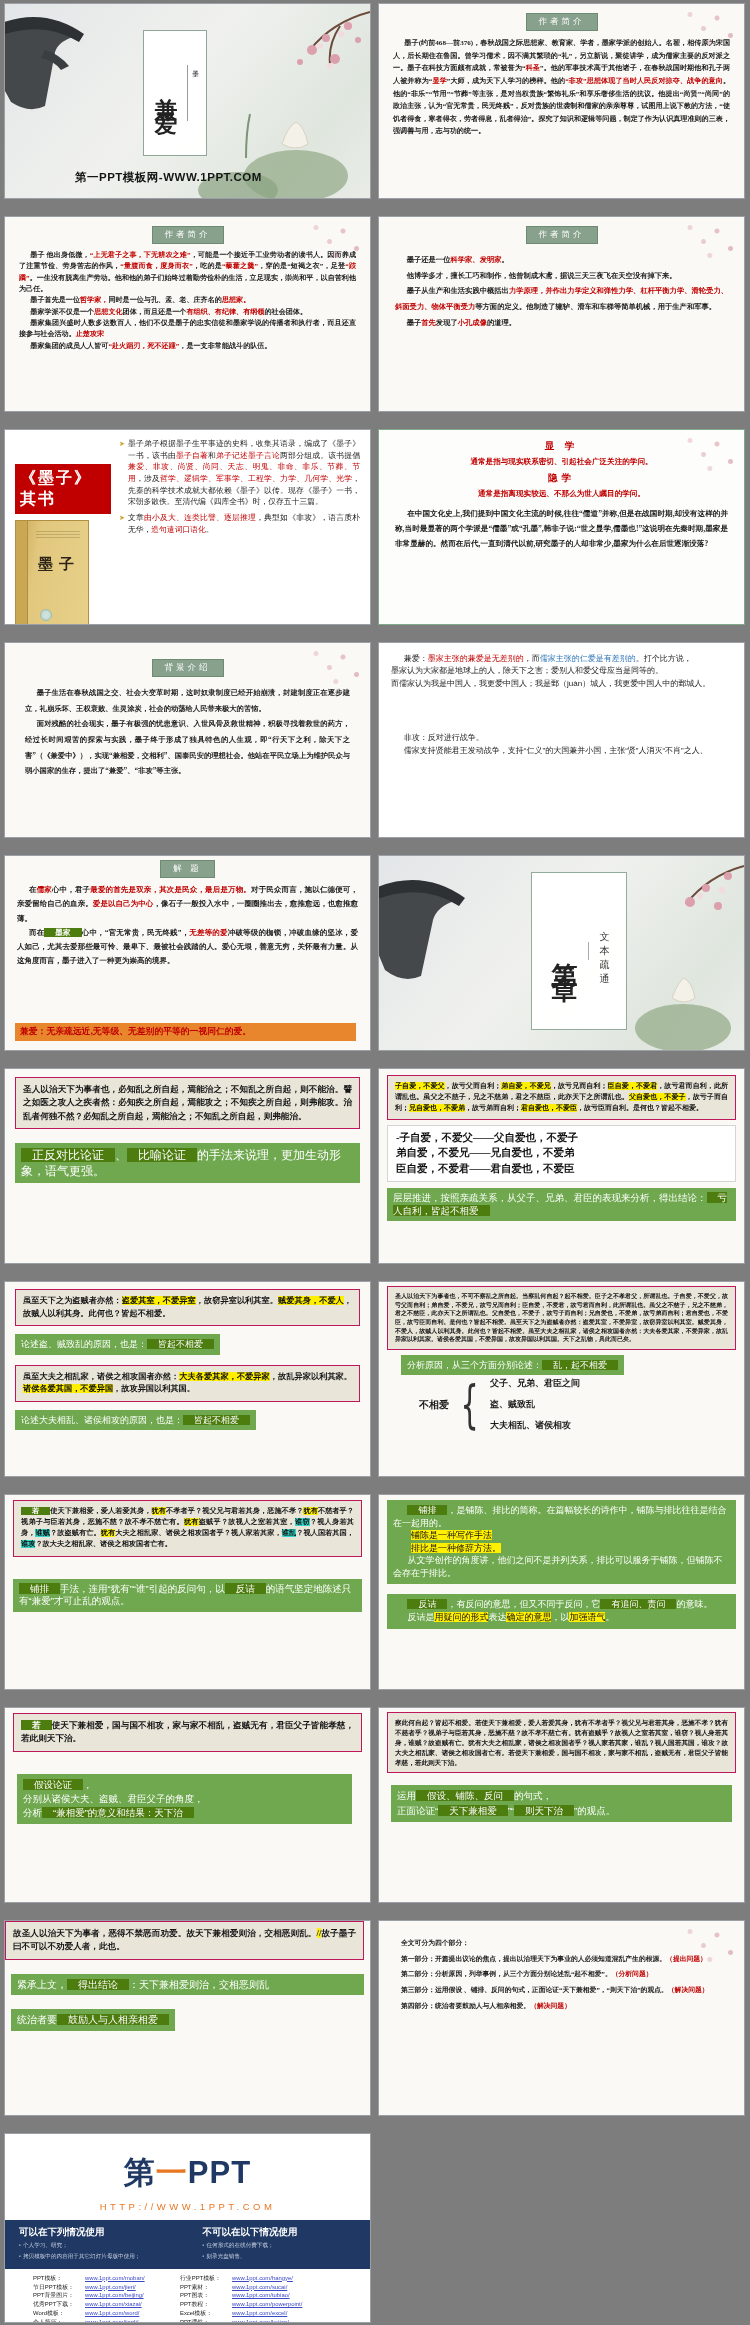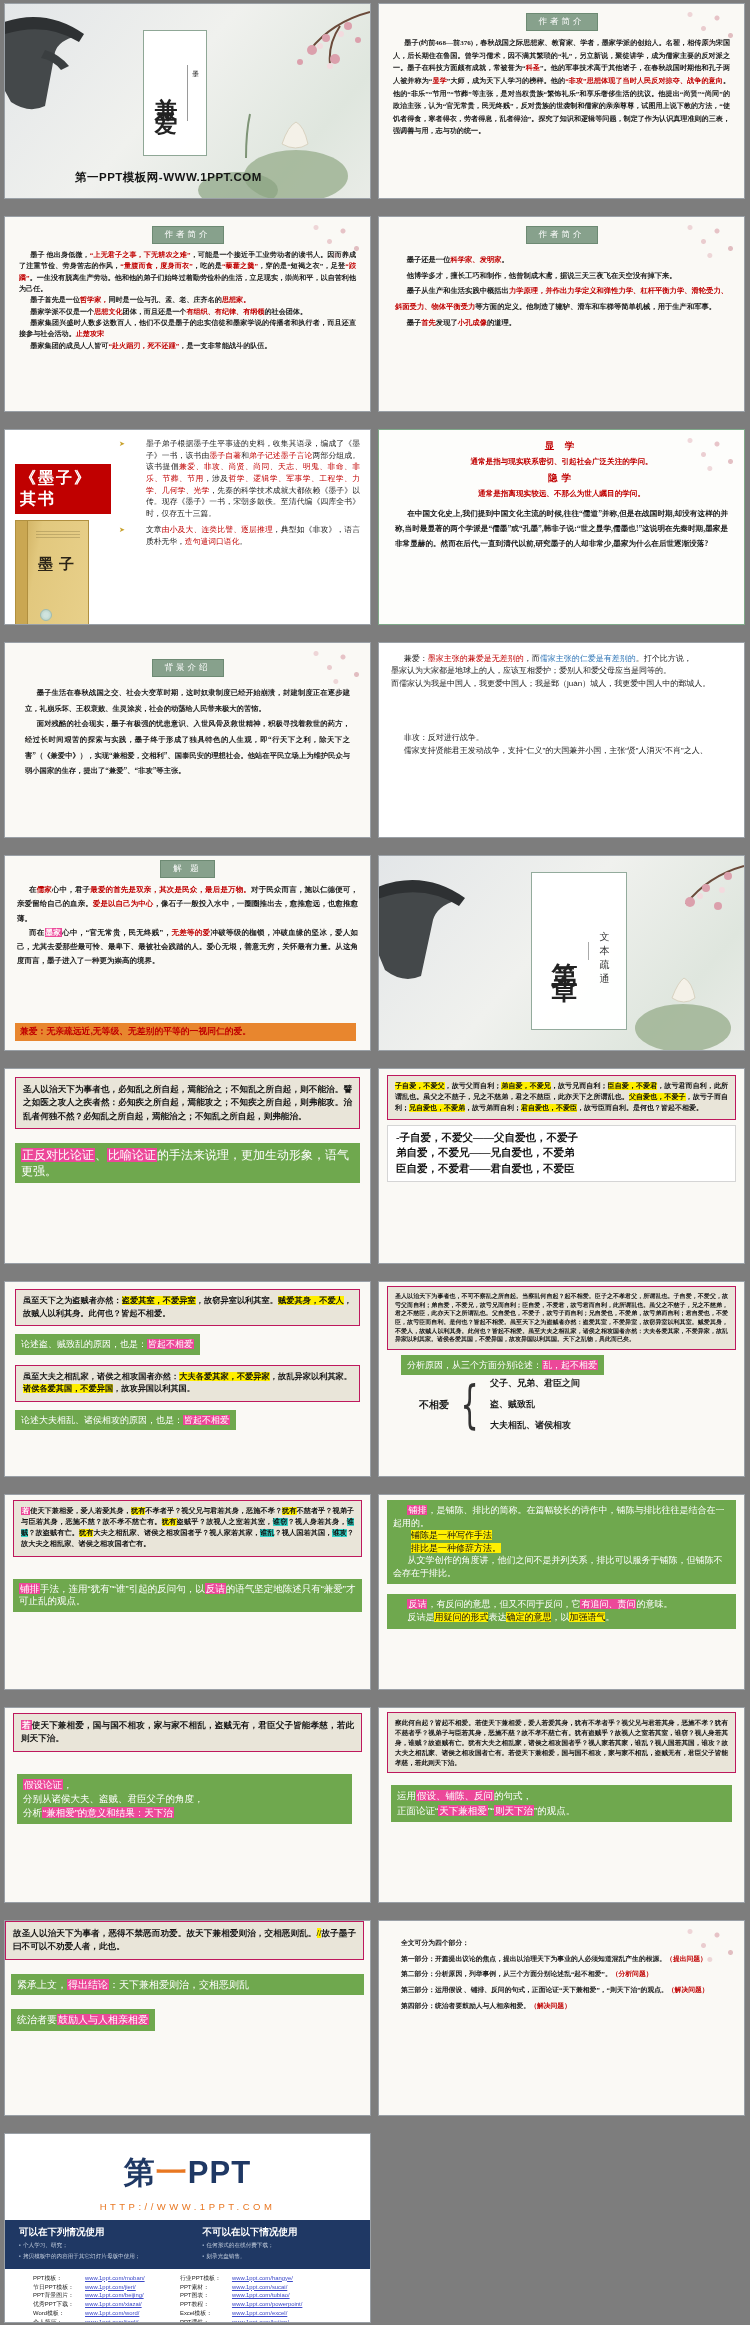--- a/index.html
+++ b/index.html
@@ -29,21 +29,21 @@
   .red-banner { display:inline-block; background:#c00000; color:#fff; font-weight:bold; font-size:16px;
     letter-spacing:2px; padding:4px 5px; font-family:"Liberation Serif","DejaVu Serif",serif; }
 
   
   .body-serif { font-family:"Liberation Serif","DejaVu Serif",serif; font-weight:700; color:#1c1c1c; text-align:justify; }
   .body-sans { color:#1c1c1c; text-align:justify; }
   .indent { text-indent:1.6em; }
   .sg-d { }
   .sg-r { color:#c00000; }
   .sg-b { color:#2e75b6; }
-  .sg-hr { background:#ec4899; color:#fff; padding:0 1px; }
+  .sg-hr { background:#4d7c0f; color:#fff; padding:0 11px; }
   .sg-hy { background:#ffef00; color:#111; }
   .sg-hc { background:#35d6c9; color:#111; }
 
   .classical-box { background:#e9e5d9; border:1px solid #be185d; padding:5px 7px;
     font-family:"Liberation Serif","DejaVu Serif",serif; font-weight:700; color:#151515;
     font-size:7.6px; line-height:1.55; text-align:justify; }
   .green-box { background:#6fa84e; color:#fff; padding:4px 6px; font-size:9px; line-height:1.35; }
 
   
   .title-box { position:absolute; left:138px; top:26px; width:64px; height:126px; background:rgba(255,255,255,.96);
@@ -59,21 +59,21 @@
   .book { width:74px; height:112px; margin-top:6px; background:linear-gradient(100deg,#c9a857 0%,#e2c87e 30%,#e8d08a 100%);
     border:1px solid #b09040; position:relative; }
   .book-spine { position:absolute; left:0; top:0; width:12px; height:100%; background:#caa752; border-right:1px solid #b08f3f; }
   .book-lines { position:absolute; left:20px; top:8px; width:44px; height:10px;
     background:repeating-linear-gradient(#00000000 0 2px,#7a6a3a55 2px 3px); }
   .book-title { position:absolute; left:18px; top:34px; width:50px; text-align:center;
     font-family:"Liberation Serif","DejaVu Serif",serif; font-weight:700; font-size:15px; letter-spacing:6px; color:#2b2417; }
   .book-seal { position:absolute; left:24px; bottom:10px; width:12px; height:12px; border-radius:50%;
     background:radial-gradient(circle,#cfe3dd 30%,#bdd6cd 70%); border:1px solid #9fbcb2; }
   .s5-bullets { flex:1; font-size:7.8px; line-height:1.5; }
-  .s5-bullet { display:flex; gap:21px; margin-bottom:4px; text-align:justify; color:#1c1c1c; }
+  .s5-bullet { display:flex; gap:3px; margin-bottom:4px; text-align:justify; color:#1c1c1c; }
   .arrow-ico { color:#c8a12b; font-size:7px; line-height:1.7; flex-shrink:0; }
 
   
   .s6-title { text-align:center; color:#c00000; font-weight:700; font-size:9.5px; letter-spacing:4px;
     font-family:"Liberation Serif","DejaVu Serif",serif; margin-top:10px; }
   .s6-def { text-align:center; color:#c00000; font-weight:700; font-size:7.6px; margin-top:4px;
     font-family:"Liberation Serif","DejaVu Serif",serif; }
   .s6-para { margin:7px 16px 0; font-size:7.6px; line-height:2.0; }
 
   
@@ -235,21 +235,21 @@
         <div class="badge" style="margin-top:16px;">背景介绍</div>
         <div class="body-serif" style="margin:8px 20px 0; font-size:7.3px; line-height:2.15;">
           <p class="indent">墨子生活在春秋战国之交、社会大变革时期，这时奴隶制度已经开始崩溃，封建制度正在逐步建立，礼崩乐坏、王权衰败、生灵涂炭，社会的动荡给人民带来极大的苦恼。</p>
           <p class="indent">面对残酷的社会现实，墨子有极强的忧患意识、入世风骨及救世精神，积极寻找着救世的药方，经过长时间艰苦的探索与实践，墨子终于形成了独具特色的人生观，即“行天下之利，除天下之害”（《兼爱中》），实现“兼相爱，交相利”、国泰民安的理想社会。他站在平民立场上为维护民众与弱小国家的生存，提出了“兼爱”、“非攻”等主张。</p>
         </div>
       </div>
 
       <div class="slide" style="background:#fff;">
         <div class="body-sans" style="margin:10px 12px 0; font-size:8px; line-height:1.55; text-align:left;">
           <p class="indent"><span class="sg-d">兼爱：</span><span class="sg-r">墨家主张的兼爱是无差别的</span><span class="sg-d">，而</span><span class="sg-b">儒家主张的仁爱是有差别的</span><span class="sg-d">。打个比方说，</span></p>
-          <p><span class="sg-d">墨家认为大家都是地球上的人，应该互相爱护；爱别人和爱父母应当是同等的。</span></p>
+          <p><span class="sg-d">墨家认为大家都是地球上的人，除天下之害；爱别人和爱父母应当是同等的。</span></p>
           <p><span class="sg-d">而儒家认为我是中国人，我更爱中国人；我是鄄（juàn）城人，我更爱中国人中的鄄城人。</span></p>
           <p class="indent" style="margin-top:42px;"><span class="sg-d">非攻：反对进行战争。</span></p>
           <p class="indent"><span class="sg-d">儒家支持贤能君王发动战争，支持“仁义”的大国兼并小国，主张“贤”人消灭“不肖”之人、</span></p>
         </div>
       </div>
     </div>
 
     <div class="row">
       <div class="slide">
         <div class="badge" style="margin-top:4px;">解  题</div>
@@ -295,20 +295,21 @@
         <div class="green-box" style="margin:14px 10px 0; font-size:12px;"><span class="sg-hr">正反对比论证</span><span class="sg-d">、</span><span class="sg-hr">比喻论证</span><span class="sg-d">的手法来说理，更加生动形象，语气更强。</span></div>
       </div>
 
       <div class="slide">
         <div class="classical-box" style="margin:6px 8px 0; font-size:7px;"><span class="sg-hy">子自爱，不爱父</span><span class="sg-d">，故亏父而自利；</span><span class="sg-hy">弟自爱，不爱兄</span><span class="sg-d">，故亏兄而自利；</span><span class="sg-hy">臣自爱，不爱君</span><span class="sg-d">，故亏君而自利，此所谓乱也。虽父之不慈子，兄之不慈弟，君之不慈臣，此亦天下之所谓乱也。</span><span class="sg-hy">父自爱也，不爱子</span><span class="sg-d">，故亏子而自利；</span><span class="sg-hy">兄自爱也，不爱弟</span><span class="sg-d">，故亏弟而自利；</span><span class="sg-hy">君自爱也，不爱臣</span><span class="sg-d">，故亏臣而自利。是何也？皆起不相爱。</span></div>
         <div class="pairs-box">
           <p>-子自爱，不爱父——父自爱也，不爱子</p>
           <p>弟自爱，不爱兄——兄自爱也，不爱弟</p>
           <p>臣自爱，不爱君——君自爱也，不爱臣</p>
         </div>
+        <div class="green-box" style="margin:6px 8px 0; font-size:9.5px;"><span class="sg-d">层层推进，按照亲疏关系，从父子、兄弟、君臣的表现来分析，得出结论：</span><span class="sg-hr">亏人自利，皆起不相爱</span></div>
       </div>
     </div>
 
     <div class="row">
       <div class="slide">
         <div class="classical-box" style="margin:7px 10px 0; font-size:8.2px;"><span class="sg-d">虽至天下之为盗贼者亦然：</span><span class="sg-hy">盗爱其室，不爱异室</span><span class="sg-d">，故窃异室以利其室。</span><span class="sg-hy">贼爱其身，不爱人</span><span class="sg-d">，故贼人以利其身。此何也？皆起不相爱。</span></div>
         <div class="green-box" style="margin:8px 10px 0; width:fit-content; font-size:9px;"><span class="sg-d">论述盗、贼致乱的原因，也是：</span><span class="sg-hr">皆起不相爱</span></div>
         <div class="classical-box" style="margin:10px 10px 0; font-size:8.2px;"><span class="sg-d">虽至大夫之相乱家，诸侯之相攻国者亦然：</span><span class="sg-hy">大夫各爱其家，不爱异家</span><span class="sg-d">，故乱异家以利其家。</span><span class="sg-hy">诸侯各爱其国，不爱异国</span><span class="sg-d">，故攻异国以利其国。</span></div>
         <div class="green-box" style="margin:8px 10px 0; width:fit-content; font-size:9px;"><span class="sg-d">论述大夫相乱、诸侯相攻的原因，也是：</span><span class="sg-hr">皆起不相爱</span></div>
       </div>

